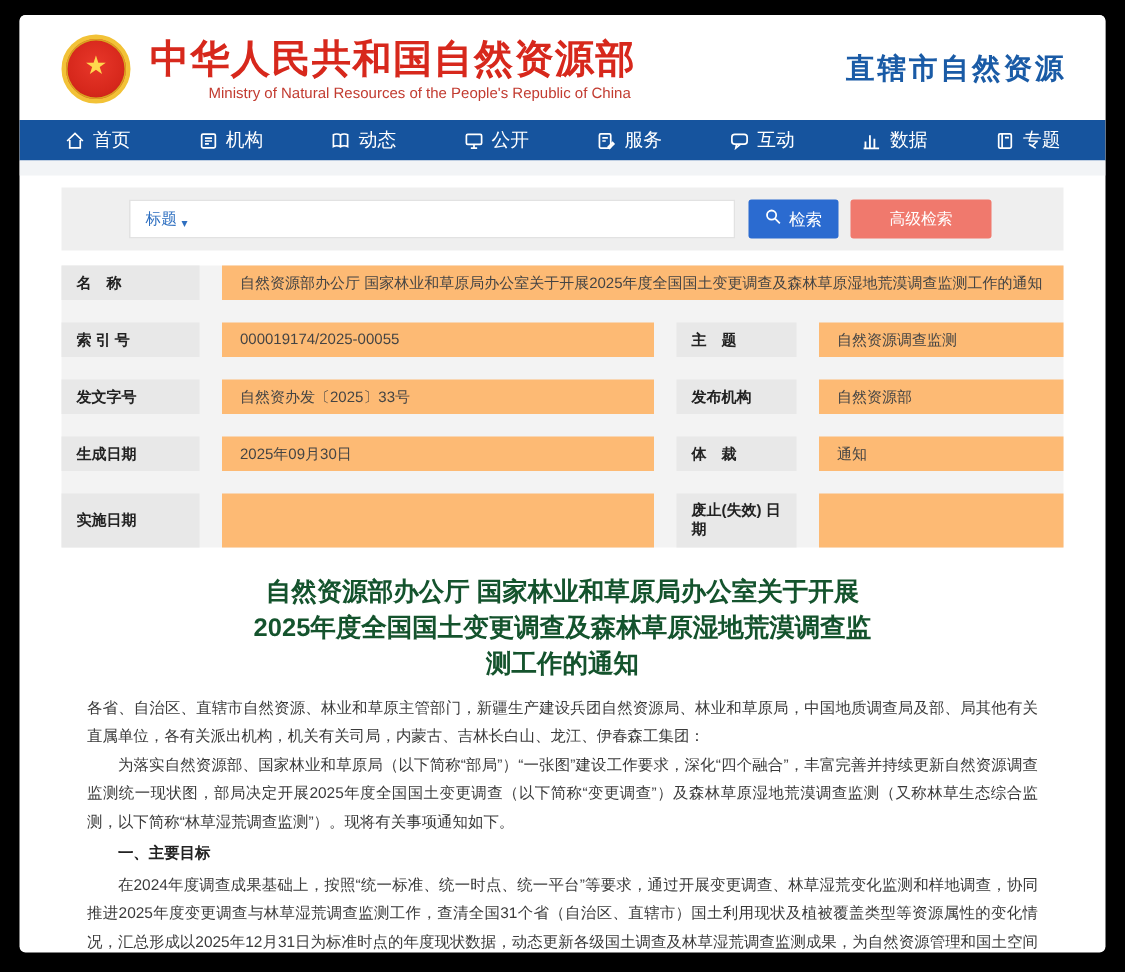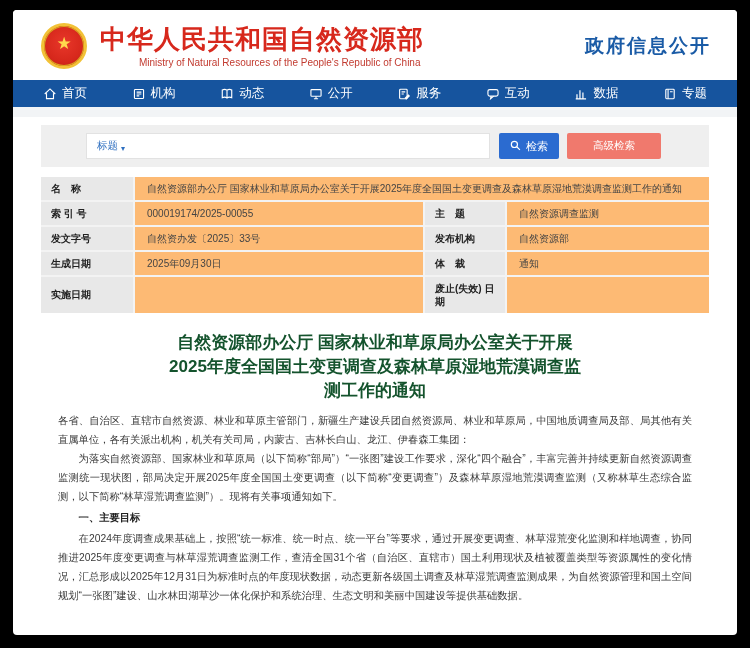--- a/index.html
+++ b/index.html
@@ -81,21 +81,21 @@
     height: 26px; margin-left: 8px; padding: 0 26px;
     background: #f0796d; color: #fff; font-size: 10.5px;
     border: none; border-radius: 2px; cursor: pointer;
   }
 
   
   .meta-table {
     margin: 10px 28px 0;
     display: grid;
     grid-template-columns: 92px 288px 80px 1fr;
-    gap: 2px;
+    gap: 15px;
     background: #f3f3f3;
     font-size: 10px;
   }
   .m-label {
     background: #e8e8e8; font-weight: bold; color: #222;
     display: flex; align-items: center; padding: 0 10px;
   }
   .m-value {
     background: #fdba74; color: #444;
     display: flex; align-items: center; padding: 0 12px;
@@ -128,21 +128,21 @@
 <div class="page">
 
   <div class="header">
     <div class="emblem">
       <span class="star">★</span>
     </div>
     <div class="site-titles">
       <div class="site-title">中华人民共和国自然资源部</div>
       <div class="site-subtitle">Ministry of Natural Resources of the People's Republic of China</div>
     </div>
-    <div class="gov-info">政府信息公开</div>
+    <div class="gov-info">直辖市自然资源</div>
   </div>
 
   <ul class="nav">
     <li>
       <span>
           <svg width="14" height="14" viewBox="0 0 16 16" fill="none" stroke="#fff" stroke-width="1.3">
             <path d="M2 8 L8 2.2 L14 8 M4 7.2 V13.3 H12 V7.2"></path>
           </svg>
         </span>
       <span>首页</span>

